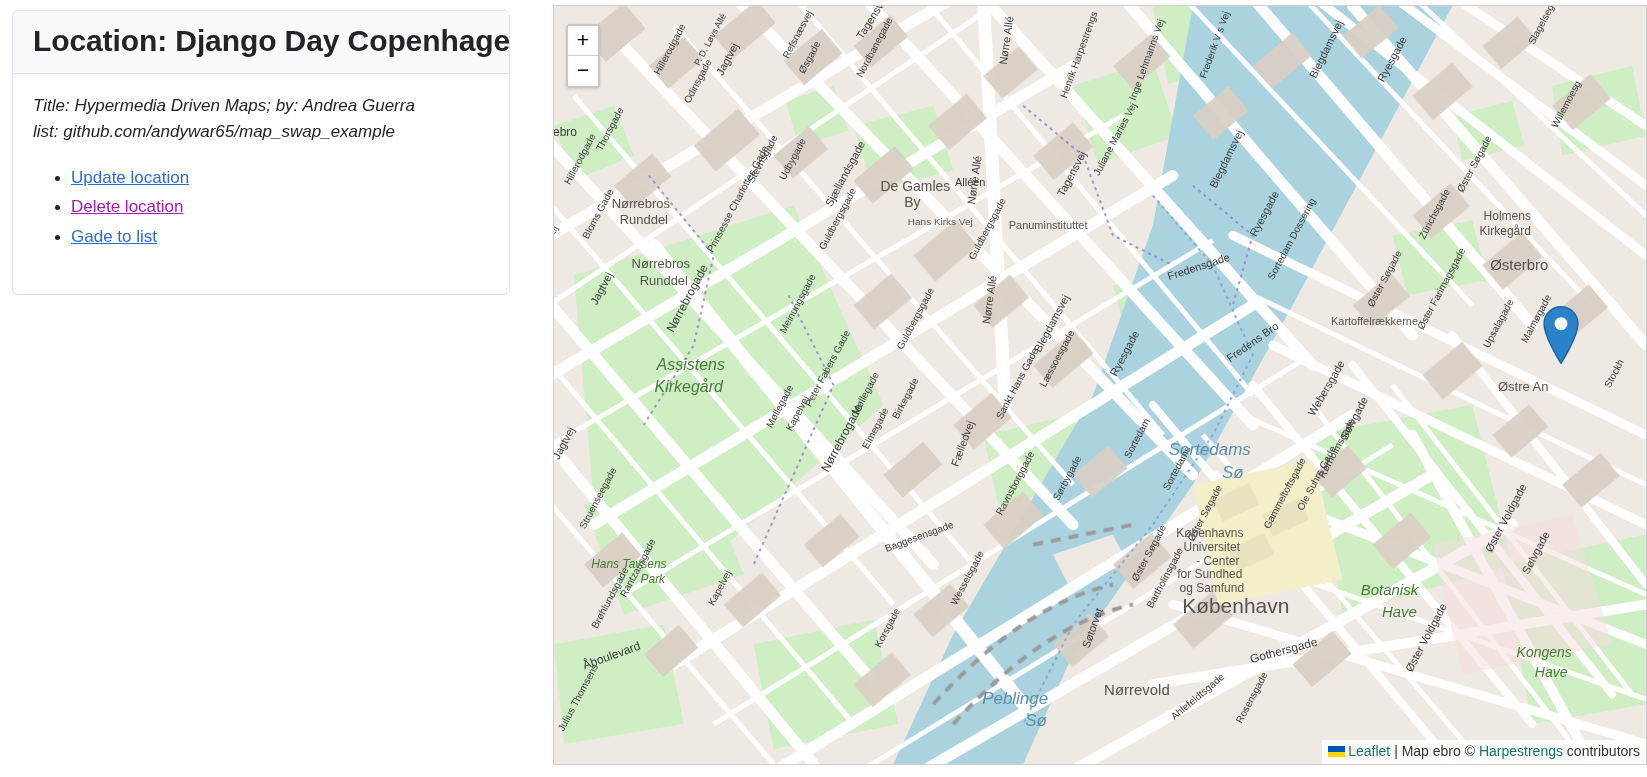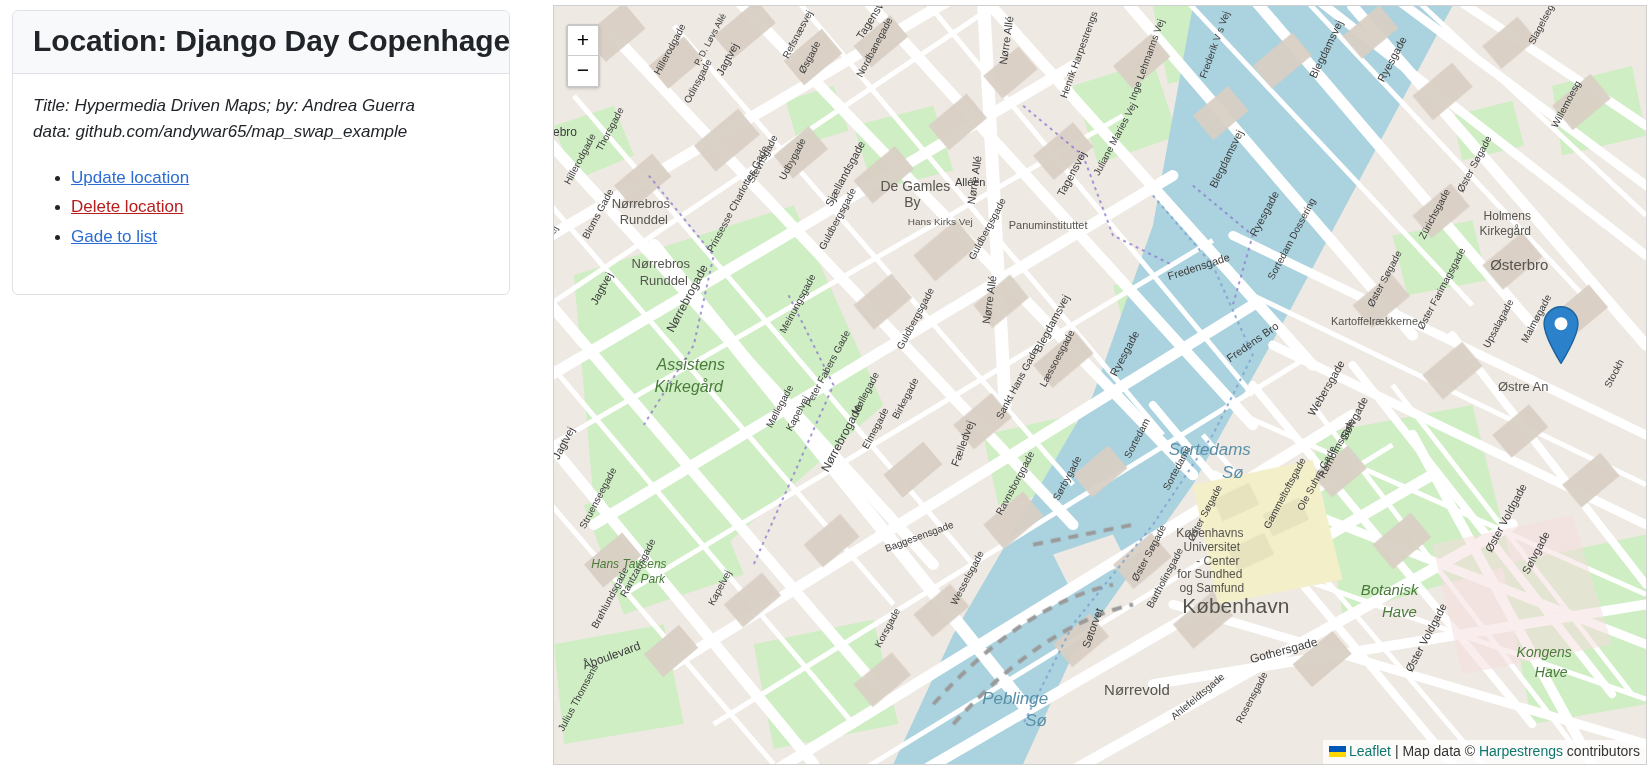--- a/index.html
+++ b/index.html
@@ -54,21 +54,21 @@
   .link-list li {
     font-size: 17px;
     line-height: 1.75;
     color: #212529;
   }
   .link-list li::marker { font-size: 15px; }
   .link-list a {
     font-size: 17px;
   }
   a.link-primary { color: #2b6cd4; }
-  a.link-danger  { color: #b91c1c; }
+  a.link-danger  { color: #a21caf; }
 
   
   .map {
     position: absolute;
     left: 553px; top: 5px;
     width: 1094px; height: 760px;
     overflow: hidden;
     background: #e8e0d8;
     border: 1px solid #cfcfcf;
   }
@@ -135,21 +135,21 @@
 <body>
 
 <div id="root">
 
   <div class="card">
     <div class="card-header">
       <h1 class="card-title">Location: Django Day Copenhagen</h1>
     </div>
     <div class="card-body">
       <p class="meta-line">Title: Hypermedia Driven Maps; by: Andrea Guerra</p>
-      <p class="meta-line">data: github.com/andywar65/map_swap_example</p>
+      <p class="meta-line">list: github.com/andywar65/map_swap_example</p>
       <ul class="link-list">
         <li>
           <a class="link-primary" href="#">Update location</a>
         </li>
         <li>
           <a class="link-danger" href="#">Delete location</a>
         </li>
         <li>
           <a class="link-primary" href="#">Gade to list</a>
         </li>
@@ -500,17 +500,17 @@
     </div>
 
     <div class="marker">
       <svg viewBox="0 0 25 41" width="50" height="58">
         <path d="M12.5 0.5C5.9 0.5 0.5 5.9 0.5 12.5c0 9.3 12 28 12 28s12-18.7 12-28c0-6.6-5.4-12-12-12z" fill="#2b82cb" stroke="#1b639e" stroke-width="1"></path>
         <circle cx="12.5" cy="12.5" r="4.6" fill="#ffffff"></circle>
       </svg>
     </div>
 
     <div class="attribution">
-      <span class="flag"></span><a href="#">Leaflet</a><span> | Map data © </span><a href="#">Harpestrengs</a><span> contributors</span>
+      <span class="flag"></span><a href="#">Leaflet</a><span> | Map ebro © </span><a href="#">Harpestrengs</a><span> contributors</span>
     </div>
 
   </div>
 </div>
 
 </body></html>

